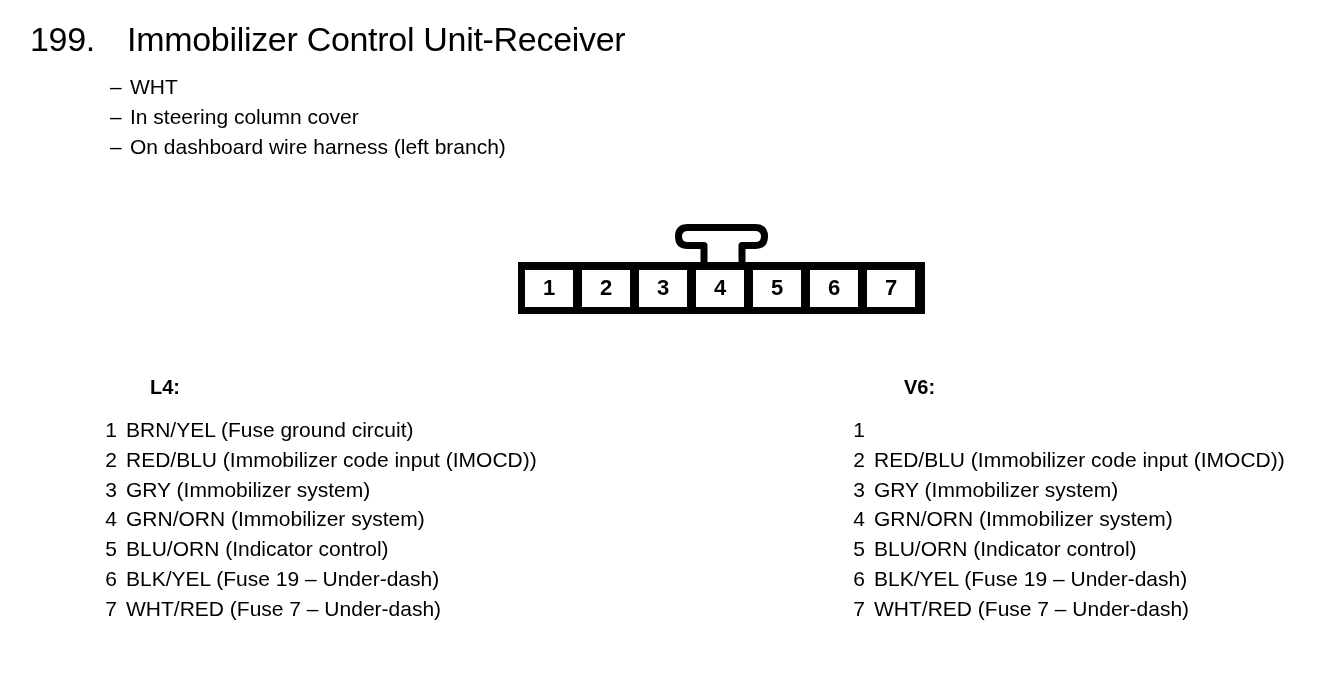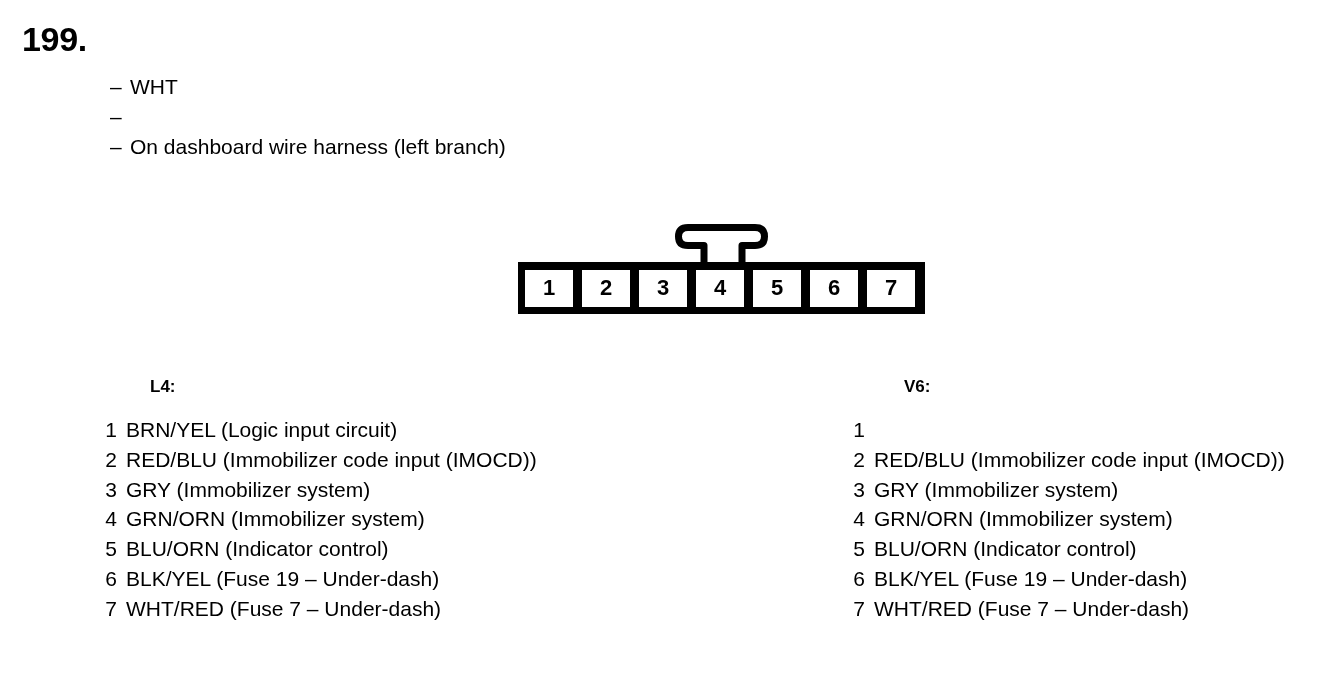--- a/index.html
+++ b/index.html
@@ -9,26 +9,26 @@
     height: 690px;
     background: #ffffff;
     color: #000000;
     font-family: "Liberation Sans", sans-serif;
     overflow: hidden;
   }
 
   
   .section-title {
     position: absolute;
-    left: 22px;
+    left: 30px;
     top: 20px;
     display: flex;
     gap: 32px;
     font-size: 34px;
-    font-weight: bold;
+    font-weight: normal;
     line-height: 38px;
     letter-spacing: -0.3px;
     white-space: nowrap;
   }
 
   
   .notes {
     position: absolute;
     left: 110px;
     top: 72px;
@@ -66,21 +66,21 @@
     align-items: center;
     justify-content: center;
     font-size: 22px;
     font-weight: bold;
   }
 
   
   .engine-heading {
     position: absolute;
     top: 372px;
-    font-size: 17px;
+    font-size: 20px;
     font-weight: bold;
     line-height: 30px;
     white-space: nowrap;
   }
   .heading-l4 { left: 150px; }
   .heading-v6 { left: 904px; }
 
   .pin-list {
     position: absolute;
     top: 415px;
@@ -97,29 +97,31 @@
     margin-right: 9px;
   }
 </style>
 </head>
 <body>
 
 <div class="page">
 
   <div class="section-title">
     <span>199.</span>
+    <span>Immobilizer Control Unit-Receiver</span>
   </div>
 
   <div class="notes">
     <div class="note-row">
       <span class="note-dash">–</span>
       <span>WHT</span>
     </div>
     <div class="note-row">
       <span class="note-dash">–</span>
+      <span>In steering column cover</span>
     </div>
     <div class="note-row">
       <span class="note-dash">–</span>
       <span>On dashboard wire harness (left branch)</span>
     </div>
   </div>
 
   <svg class="conn-tab" width="105" height="45" viewBox="0 0 105 45">
     <path d="M 36 45 L 36 24.5 L 20 24.5 Q 10.5 24.5 10.5 15.5 Q 10.5 6.5 20 6.5
              L 87 6.5 Q 96.5 6.5 96.5 15.5 Q 96.5 24.5 87 24.5 L 74 24.5 L 74 45" fill="#ffffff" stroke="#000000" stroke-width="7" stroke-linejoin="round"></path>
@@ -132,21 +134,21 @@
     <div class="conn-cell">4</div>
     <div class="conn-cell">5</div>
     <div class="conn-cell">6</div>
     <div class="conn-cell">7</div>
   </div>
 
   <div class="engine-heading heading-l4">L4:</div>
   <div class="pin-list list-l4">
     <div class="pin-row">
       <span class="pin-no">1</span>
-      <span>BRN/YEL (Logic input circuit)</span>
+      <span>BRN/YEL (Fuse ground circuit)</span>
     </div>
     <div class="pin-row">
       <span class="pin-no">2</span>
       <span>RED/BLU (Immobilizer code input (IMOCD))</span>
     </div>
     <div class="pin-row">
       <span class="pin-no">3</span>
       <span>GRY (Immobilizer system)</span>
     </div>
     <div class="pin-row">

